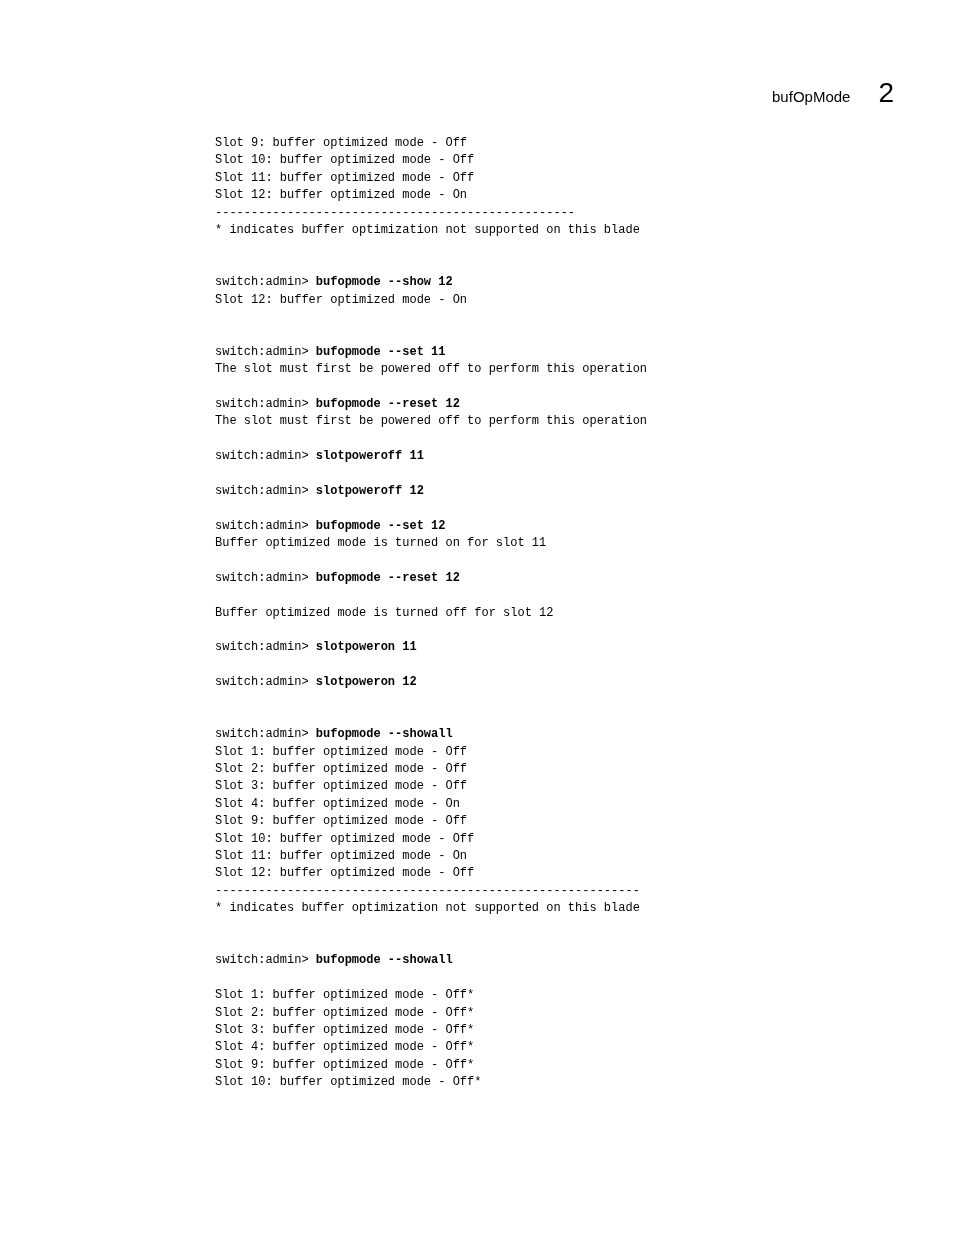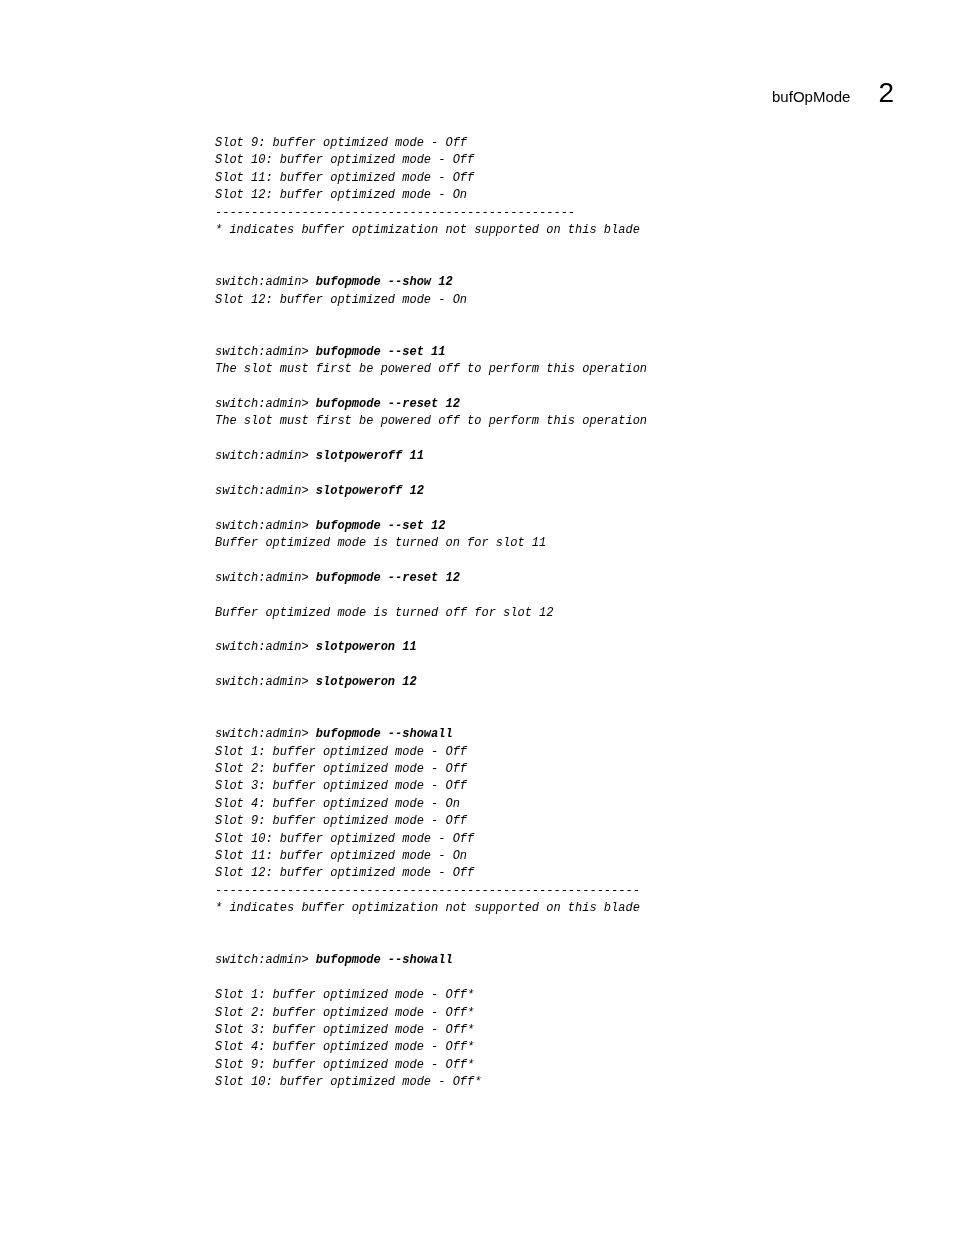--- a/index.html
+++ b/index.html
@@ -28,21 +28,20 @@
     font-weight: normal;
   }
   .content {
     position: absolute;
     left: 215px;
     top: 135px;
     font-family: "Courier New", Courier, monospace;
     font-size: 12px;
     line-height: 1.45;
     white-space: pre;
-    font-style: italic;
   }
   .bold {
     font-weight: bold;
   }
 </style>
 </head>
 <body>
 
 <div class="header">
   <span class="header-title">bufOpMode</span>

